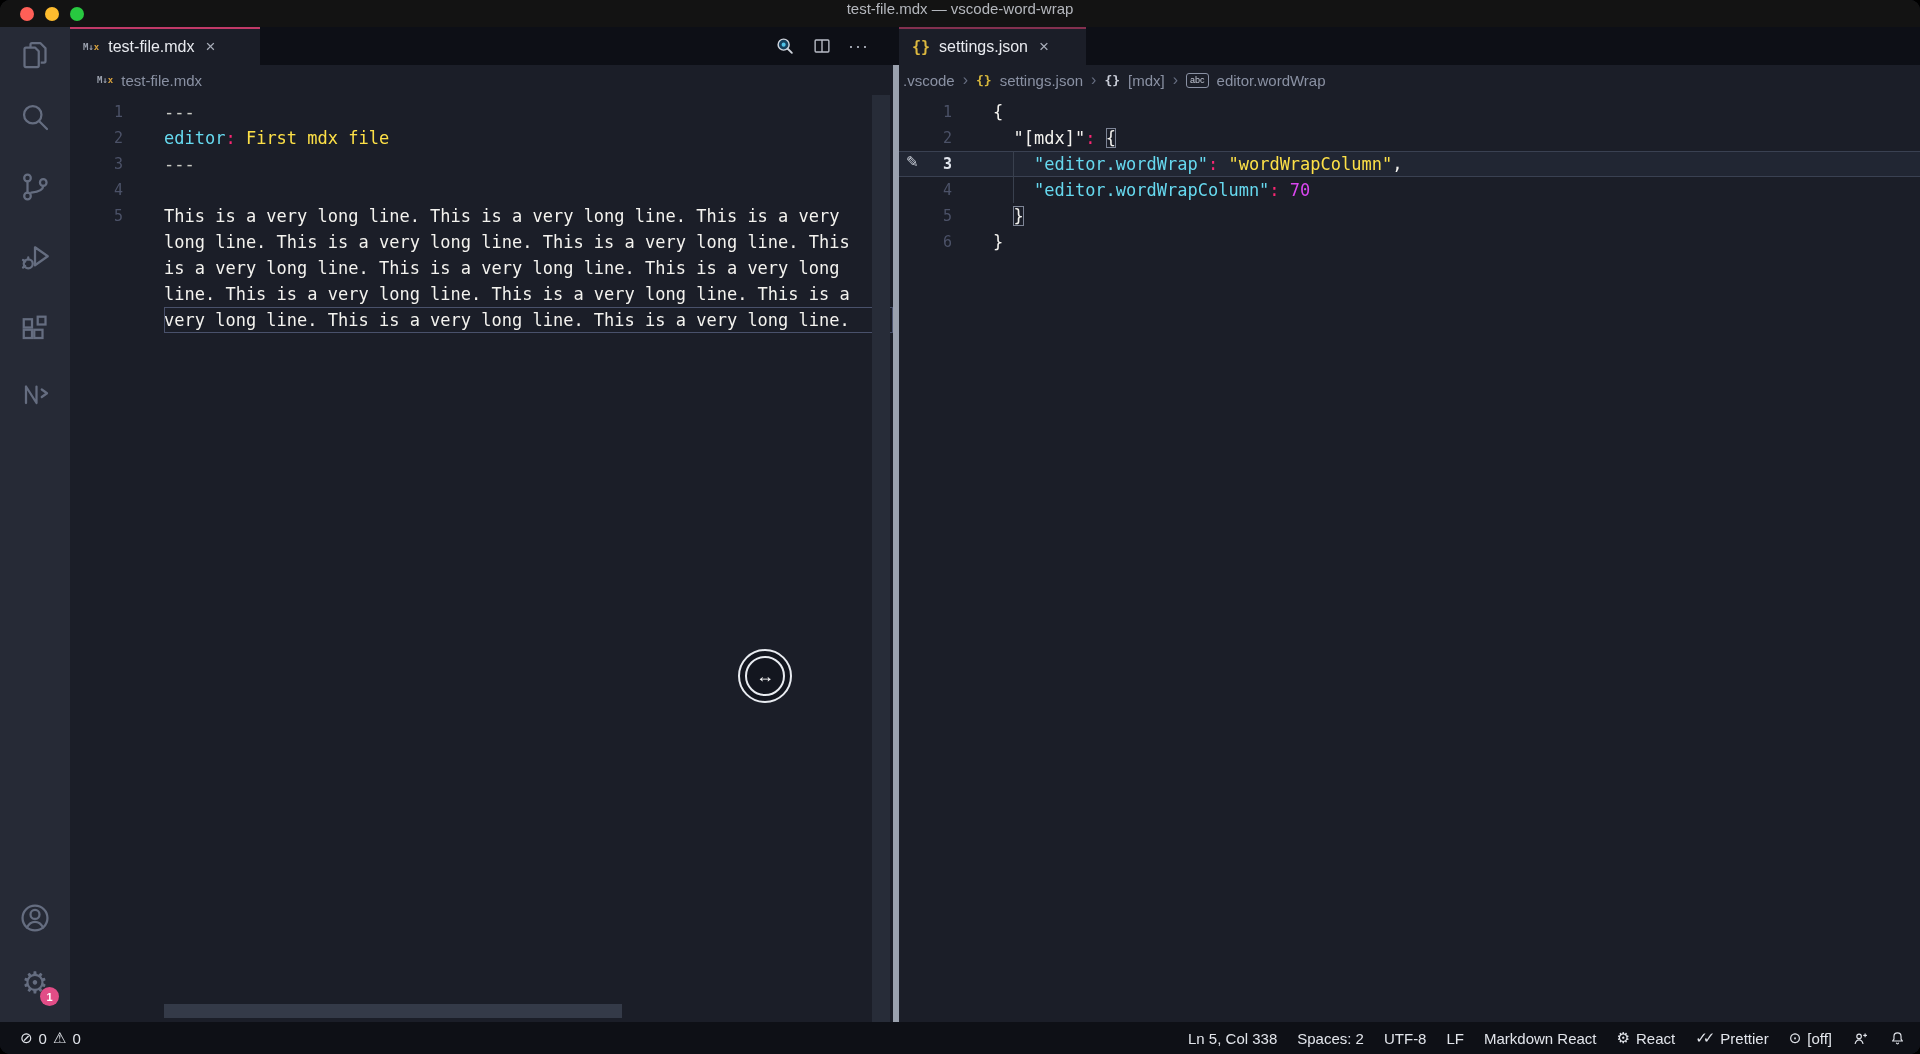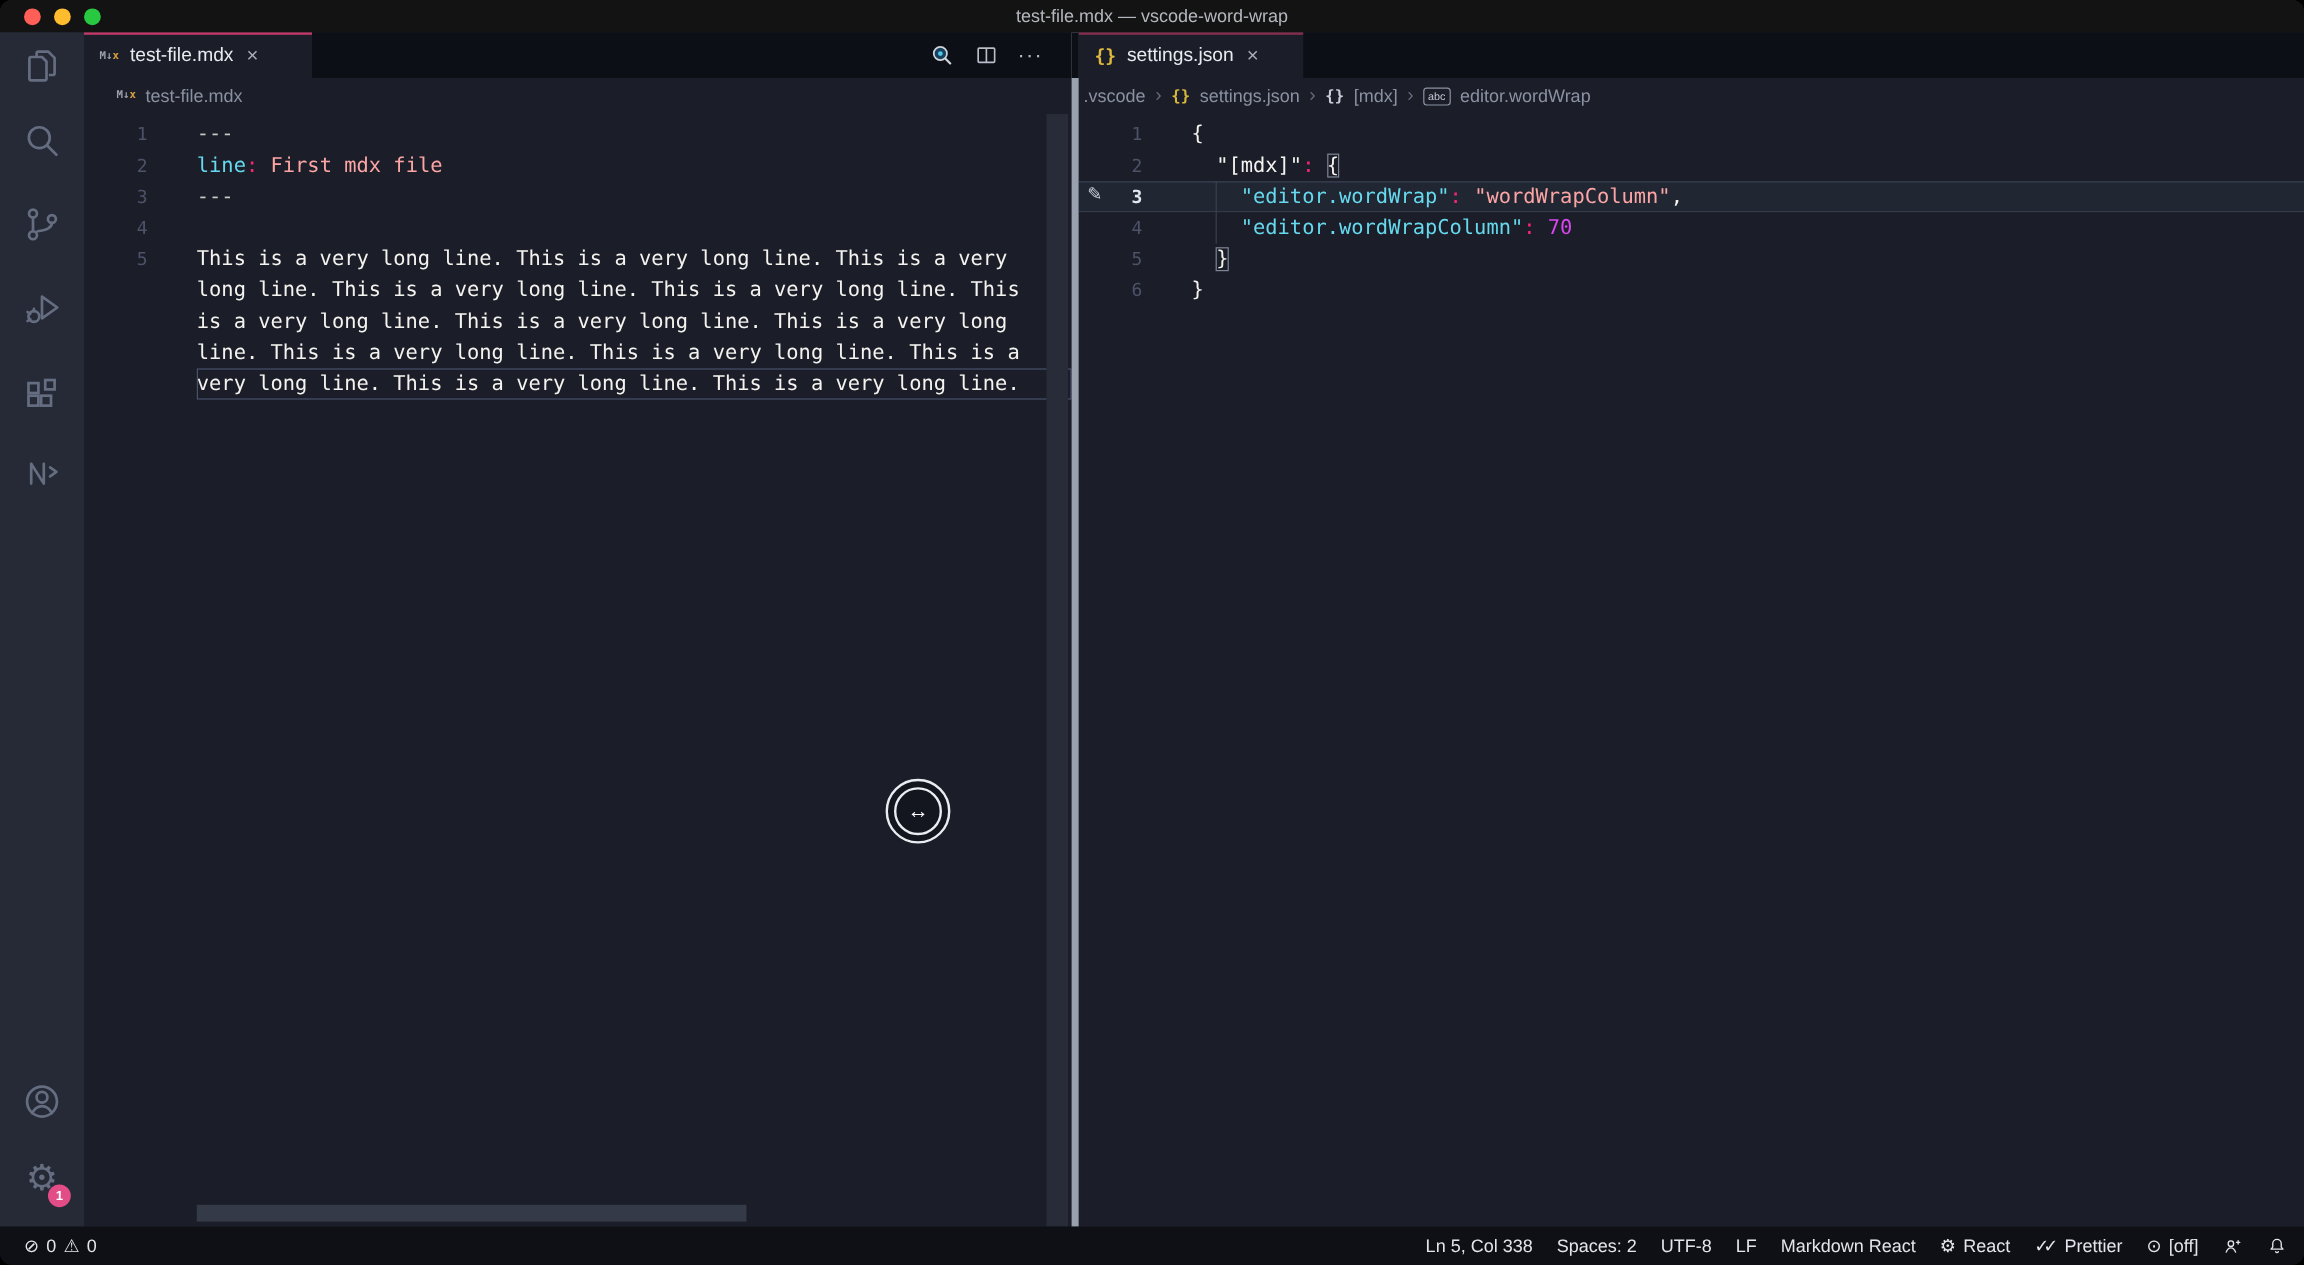--- a/index.html
+++ b/index.html
@@ -1,19 +1,19 @@
 <!DOCTYPE html>
 <html><head>
 <meta charset="utf-8">
 <style>
   html,body{margin:0;padding:0;background:#000;}
   .window{position:relative;width:1920px;height:1054px;background:#1b1e28;border-radius:10px;overflow:hidden;
           font-family:"Liberation Sans",sans-serif;}
   
-  .titlebar{position:relative;height:27px;background:#131313;display:flex;align-items:center;}
+  .titlebar{position:relative;height:27px;background:#131313;display:flex;}
   .traffic{position:absolute;left:20px;top:0;height:27px;display:flex;align-items:center;gap:11px;}
   .tl{width:14px;height:14px;border-radius:50%;display:inline-block;}
   .tl.red{background:#ff5f57}.tl.yel{background:#febc2e}.tl.grn{background:#28c840}
   .win-title{flex:1;text-align:center;font-size:15px;color:#b4b7bd;}
   
   .main{display:flex;height:995px;}
   
   .activitybar{position:relative;width:70px;background:#262a36;flex:none;}
   .ab-item{position:absolute;left:17px;width:36px;height:36px;color:#656d80;cursor:pointer;}
   .ab-item svg{width:36px;height:36px;display:block;}
@@ -42,21 +42,21 @@
   .breadcrumbs.bc-right{padding-left:4px;}
   .bc-sep{color:#666d80;font-size:16px;}
   .bc-braces-y{color:#d8b83c;font-family:"DejaVu Sans Mono",monospace;font-weight:bold;font-size:13px;}
   .bc-braces-w{color:#c9cdd8;font-family:"DejaVu Sans Mono",monospace;font-weight:bold;font-size:13px;}
   .bc-abc{border:1px solid #8a91a3;border-radius:3px;font-size:9px;padding:0 3px;height:13px;line-height:13px;color:#c3c8d4;}
   
   .editor{position:relative;flex:1;overflow:hidden;padding-top:4px;}
   .code-row{display:flex;height:26px;font-family:"DejaVu Sans Mono",monospace;font-size:17px;line-height:26px;}
   .ln{flex:0 0 94px;text-align:right;padding-right:41px;box-sizing:border-box;color:#4c5268;font-size:15px;}
   .lc{white-space:pre;overflow:hidden;flex:1;color:#f4f3ef;}
-  .tk-key{color:#66d9ef}.tk-op{color:#f92672}.tk-str{color:#fca5a5}.tk-num{color:#d946ef}
+  .tk-key{color:#66d9ef}.tk-op{color:#f92672}.tk-str{color:#fde047}.tk-num{color:#d946ef}
   .tk-fg{color:#f4f3ef}.tk-dim{color:#c9cac4}
   .bracket-box{outline:1px solid #7e8596;outline-offset:-1px;}
   .group.right .code-row.current{background:#212633;box-shadow:inset 0 1px 0 #3a4152,inset 0 -1px 0 #3a4152;}
   .group.right .code-row.current .ln{color:#e2e6ee;font-weight:bold;}
   .group.left .code-row.current-border .lc{outline:1px solid #49516b;outline-offset:-1px;}
   
   .vscroll-shadow{position:absolute;top:0;right:3px;width:18px;height:100%;background:#272c38;}
   .hscroll-thumb{position:absolute;left:94px;bottom:4px;width:458px;height:14px;background:#343a48;}
   .vthumb-right{position:absolute;top:4px;right:0;width:14px;height:430px;background:#2a2f3d;}
   .indent-guide{position:absolute;left:114px;top:56px;width:1px;height:52px;background:#39404e;}
@@ -178,21 +178,21 @@
         <span class="mdx-ico"><span class="mdx-m">M↓</span><span class="mdx-x">x</span></span>
         <span>test-file.mdx</span>
       </div>
       <div class="editor">
         <div class="code-row">
           <span class="ln">1</span>
           <span class="lc"><span class="tk-dim">---</span></span>
         </div>
         <div class="code-row">
           <span class="ln">2</span>
-          <span class="lc"><span class="tk-key">line</span><span class="tk-op">:</span><span class="tk-str"> First mdx file</span></span>
+          <span class="lc"><span class="tk-key">editor</span><span class="tk-op">:</span><span class="tk-str"> First mdx file</span></span>
         </div>
         <div class="code-row">
           <span class="ln">3</span>
           <span class="lc"><span class="tk-dim">---</span></span>
         </div>
         <div class="code-row">
           <span class="ln">4</span>
           <span class="lc"></span>
         </div>
         <div class="code-row">

